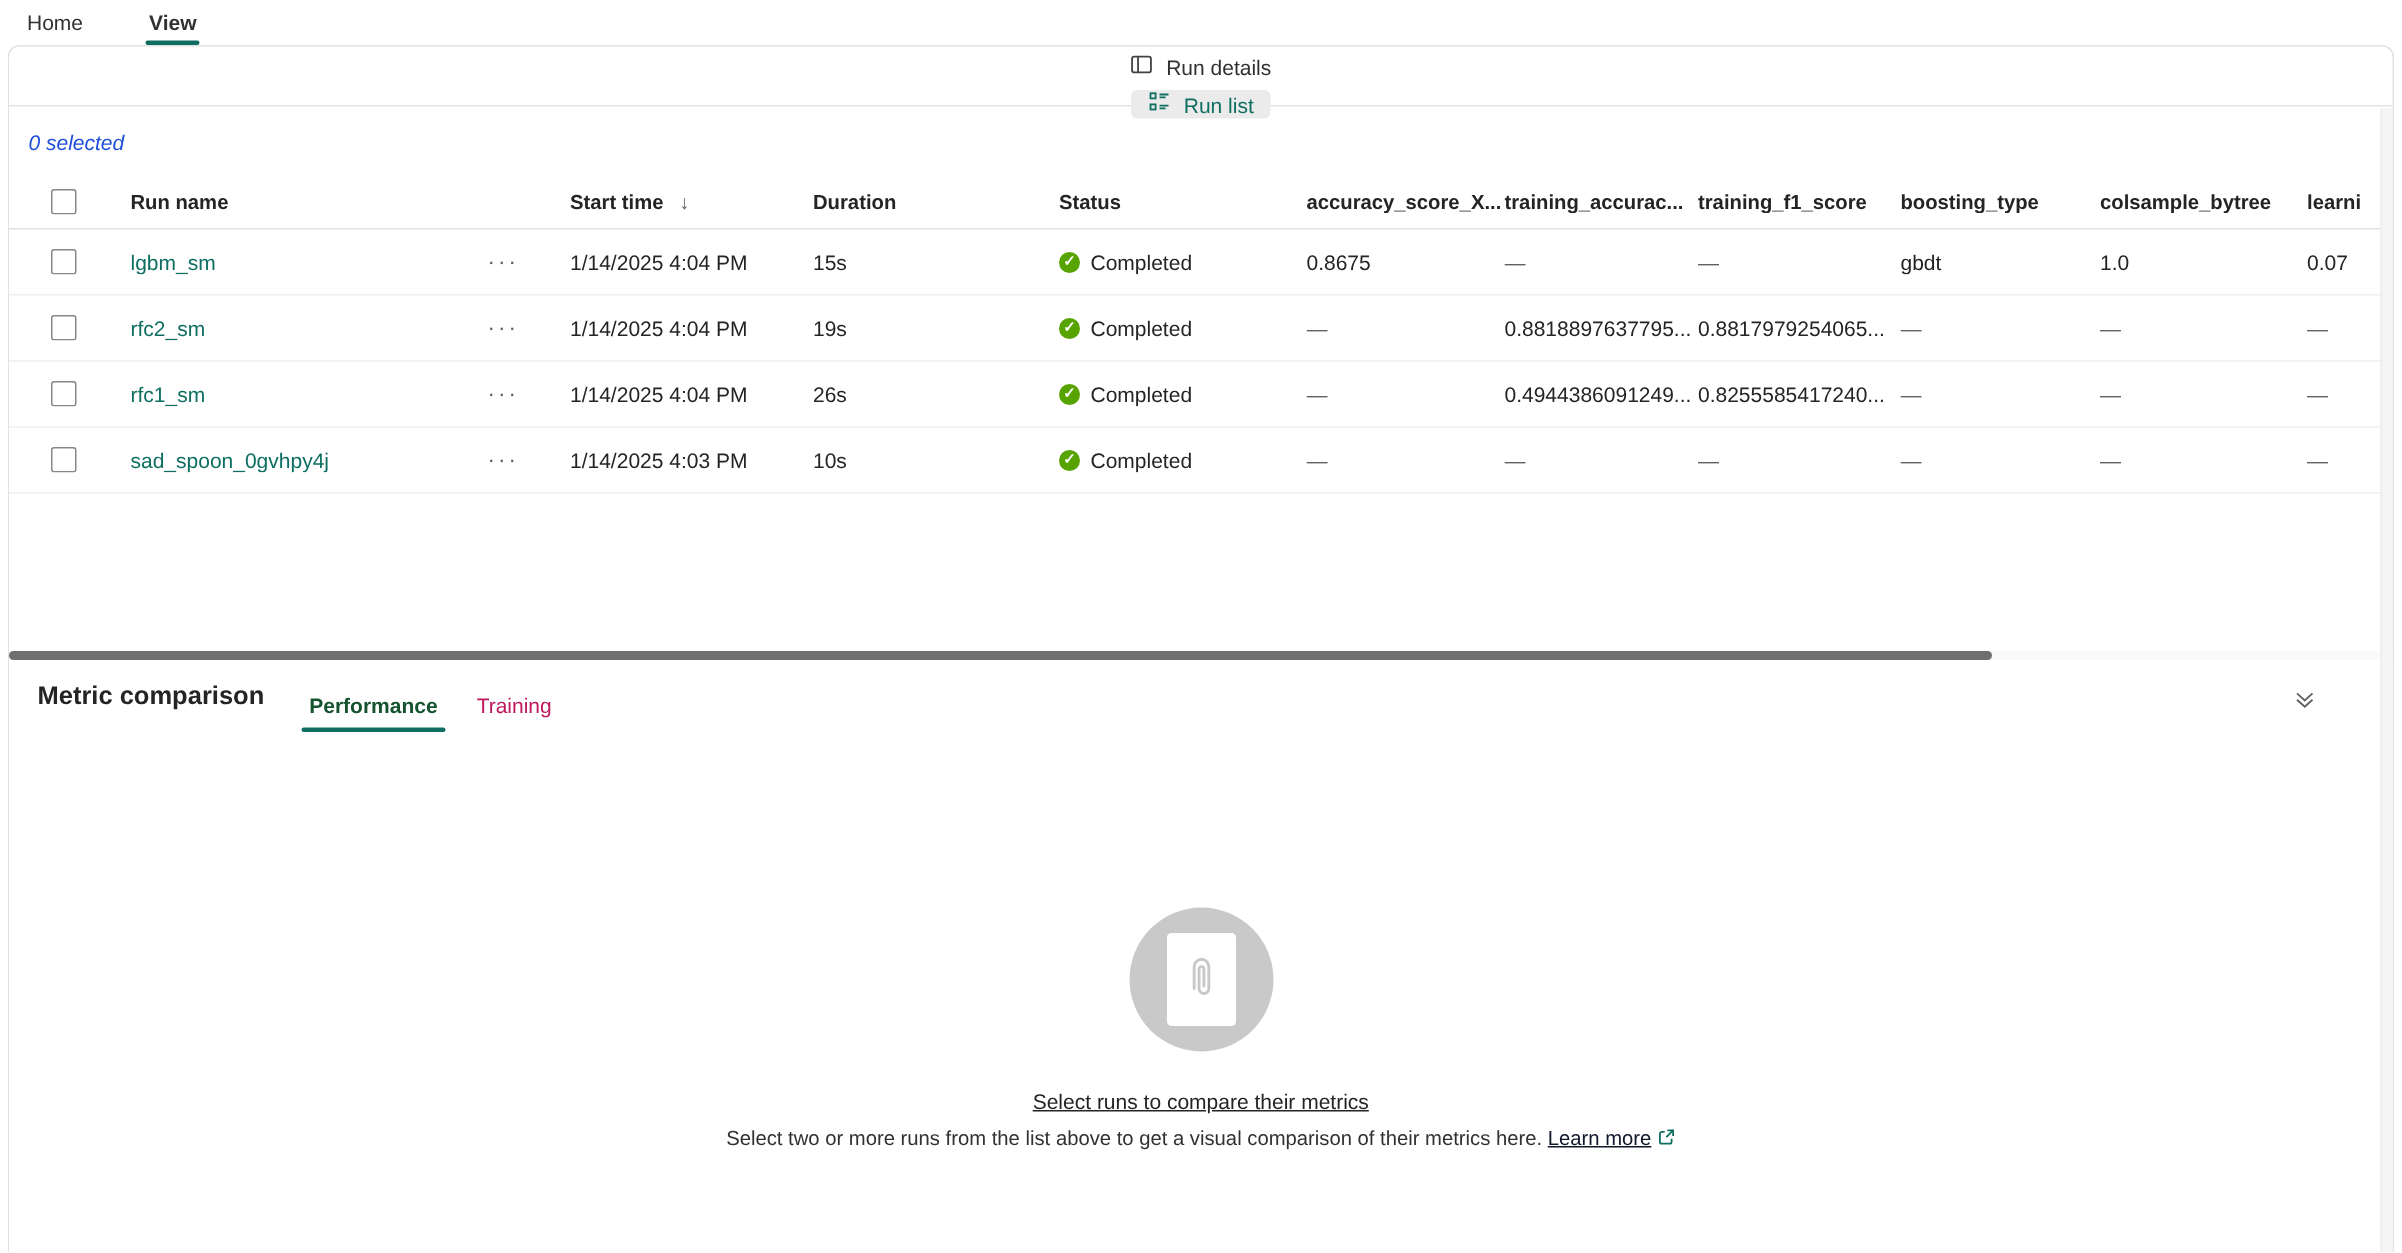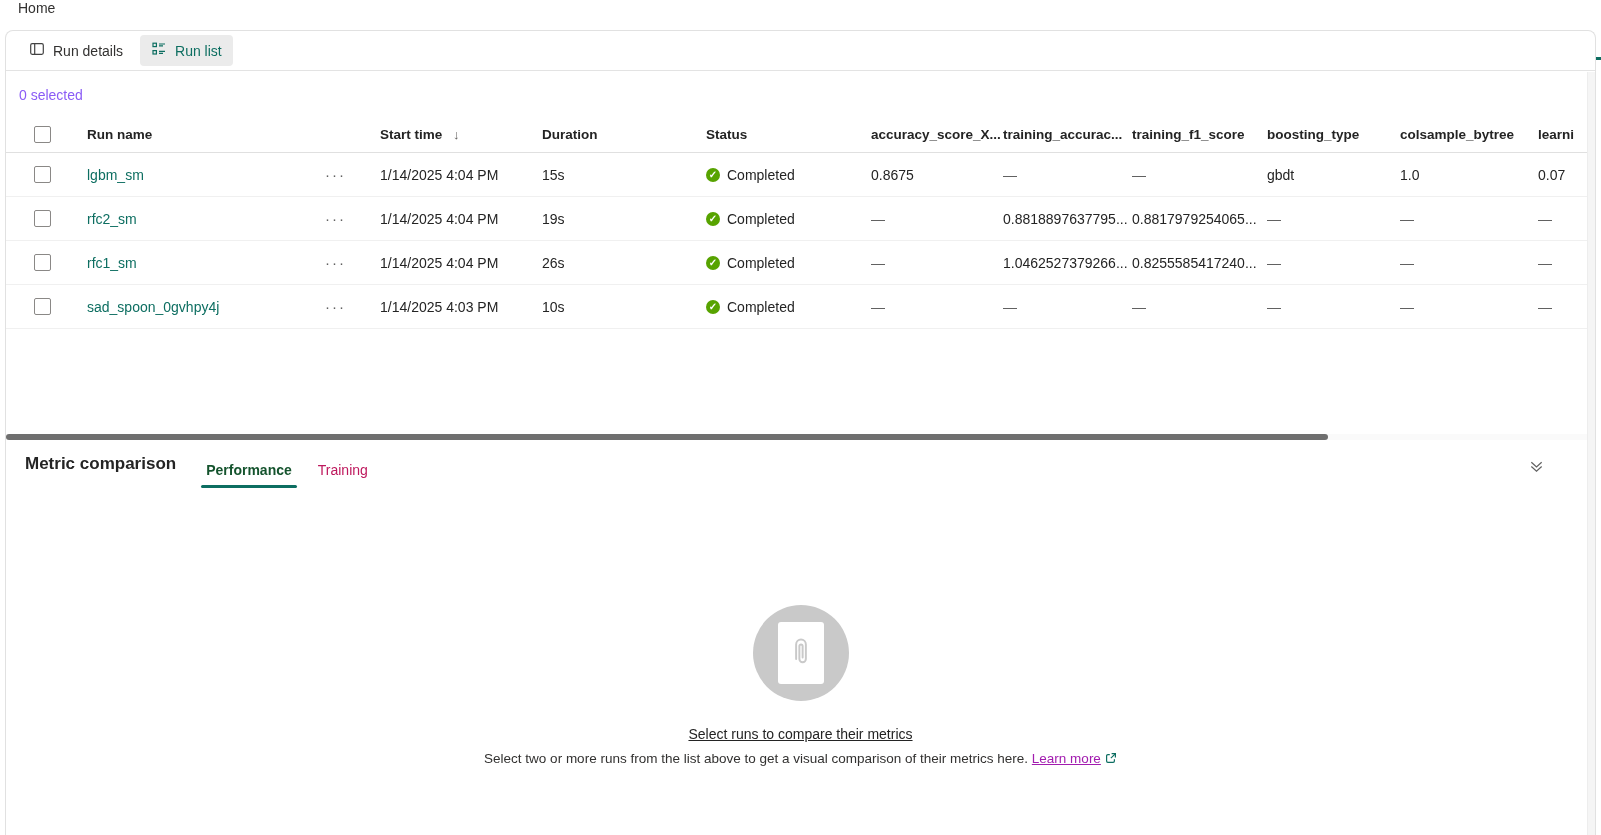--- a/index.html
+++ b/index.html
@@ -3,41 +3,41 @@
 <meta charset="utf-8">
 <style>
   * { box-sizing: border-box; }
   html,body { margin:0; padding:0; }
   body {
     width:1601px; height:835px; overflow:hidden; position:relative;
     background:#fff; color:#242424;
     font-family:"Liberation Sans", sans-serif; font-size:14px;
   }
   
-  .ribbon { height:30px; display:flex; align-items:stretch; padding-left:18px; gap:28px; background:#fff;flex-direction:column; }
+  .ribbon { height:30px; display:flex; align-items:stretch; padding-left:18px; gap:28px; background:#fff; }
   .ribbon-tab { position:relative; display:flex; align-items:center; font-size:14px; color:#323130; cursor:pointer; }
   .ribbon-tab.active { font-weight:700;margin-left:16px; }
   .tab-underline { position:absolute; left:-2px; right:-2px; bottom:0; height:3px; border-radius:2px; background:#0d6e61; }
   
   .content-card {
     position:absolute; top:30px; left:5px; right:5px; bottom:0;
     background:#fff; border:1px solid #e1e1e1; border-bottom:none;
     border-radius:8px 8px 0 0; overflow:hidden;
   }
   
-  .toolbar { height:40px; display:flex; align-items:center; padding:4px 12px; gap:6px; border-bottom:1px solid #e3e3e3; }
+  .toolbar { height:40px; display:flex; align-items:center; padding:4px 12px; gap:6px; border-bottom:1px solid #e3e3e3;flex-direction:column; }
   .tb-btn {
     height:31px; padding:0 11px; border:none; border-radius:4px; background:transparent;
     display:flex; align-items:center; gap:8px; font-size:14px; color:#323130; cursor:pointer;
     font-family:"Liberation Sans", sans-serif;
   }
   .tb-btn.active { background:#ebebeb; color:#0d6e61; }
   
   .table-area { height:363px; position:relative; overflow:hidden; }
-  .selection-status { margin:16px 0 0 13px; height:20px; font-size:14px; color:#8b5cf6; }
+  .selection-status { margin:16px 0 0 13px; height:20px; font-size:14px; color:#1d4ed8;font-style:italic; }
   .grid { margin-top:9px; width:1660px; }
   .grid-header { display:flex; align-items:center; height:37px; border-bottom:1px solid #e0e0e0; font-weight:700; font-size:13.5px; color:#242424; }
   .grid-row { display:flex; align-items:center; height:44px; border-bottom:1px solid #f0f0f0; font-size:14px; }
   .cell { padding-right:12px; white-space:nowrap; overflow:hidden; flex:none; }
   .c-check { width:81px; padding-left:28px; }
   .c-name  { width:234px; }
   .c-more  { width:59px; }
   .c-start { width:162px; }
   .c-dur   { width:164px; }
   .c-status{ width:165px; }
@@ -65,21 +65,21 @@
   .panel-tab { position:relative; height:32px; display:flex; align-items:center; padding:0 3px; margin-right:20px; font-size:14px; color:#be185d; cursor:pointer; }
   .panel-tab.active { color:#14532d; font-weight:700; }
   .panel-tab .tab-underline { bottom:-2px; }
   .collapse-btn { margin-left:auto; margin-right:45px; width:28px; height:28px; display:flex; align-items:center; justify-content:center; background:none; border:none; cursor:pointer; }
   
   .empty-state { margin-top:119px; text-align:center; }
   .empty-circle { width:96px; height:96px; border-radius:50%; background:#c9c9c9; margin:0 auto; display:flex; align-items:center; justify-content:center; }
   .empty-doc { width:46px; height:62px; background:#fff; border-radius:3px; display:flex; align-items:center; justify-content:center; }
   .empty-heading { margin-top:25px; font-size:14px; font-weight:400; color:#242424;text-decoration:underline; }
   .empty-desc { margin-top:9px; font-size:13.5px; color:#323130; }
-  .learn-more { color:#a21caf; text-decoration:underline; cursor:pointer; }
+  .learn-more { color:#0f172a; text-decoration:underline; cursor:pointer; }
   .ext-icon { display:inline-block; vertical-align:-1px; margin-left:4px; }
 </style>
 </head>
 <body>
 
 <div class="ribbon">
   <div class="ribbon-tab">
     <span>Home</span>
   </div>
   <div class="ribbon-tab active">
@@ -191,21 +191,21 @@
         <div class="cell c-more"><button class="more-btn">···</button></div>
         <div class="cell c-start">1/14/2025 4:04 PM</div>
         <div class="cell c-dur">26s</div>
         <div class="cell c-status">
           <span class="status-badge">
             <span class="status-icon">✓</span>
             <span>Completed</span>
           </span>
         </div>
         <div class="cell c-acc dash">—</div>
-        <div class="cell c-tracc">1.0462527379266...</div>
+        <div class="cell c-tracc">0.4944386091249...</div>
         <div class="cell c-trf1">0.8255585417240...</div>
         <div class="cell c-boost dash">—</div>
         <div class="cell c-col dash">—</div>
         <div class="cell c-lr dash">—</div>
       </div>
 
       <div class="grid-row">
         <div class="cell c-check">
             <div class="checkbox"></div>
           </div>

